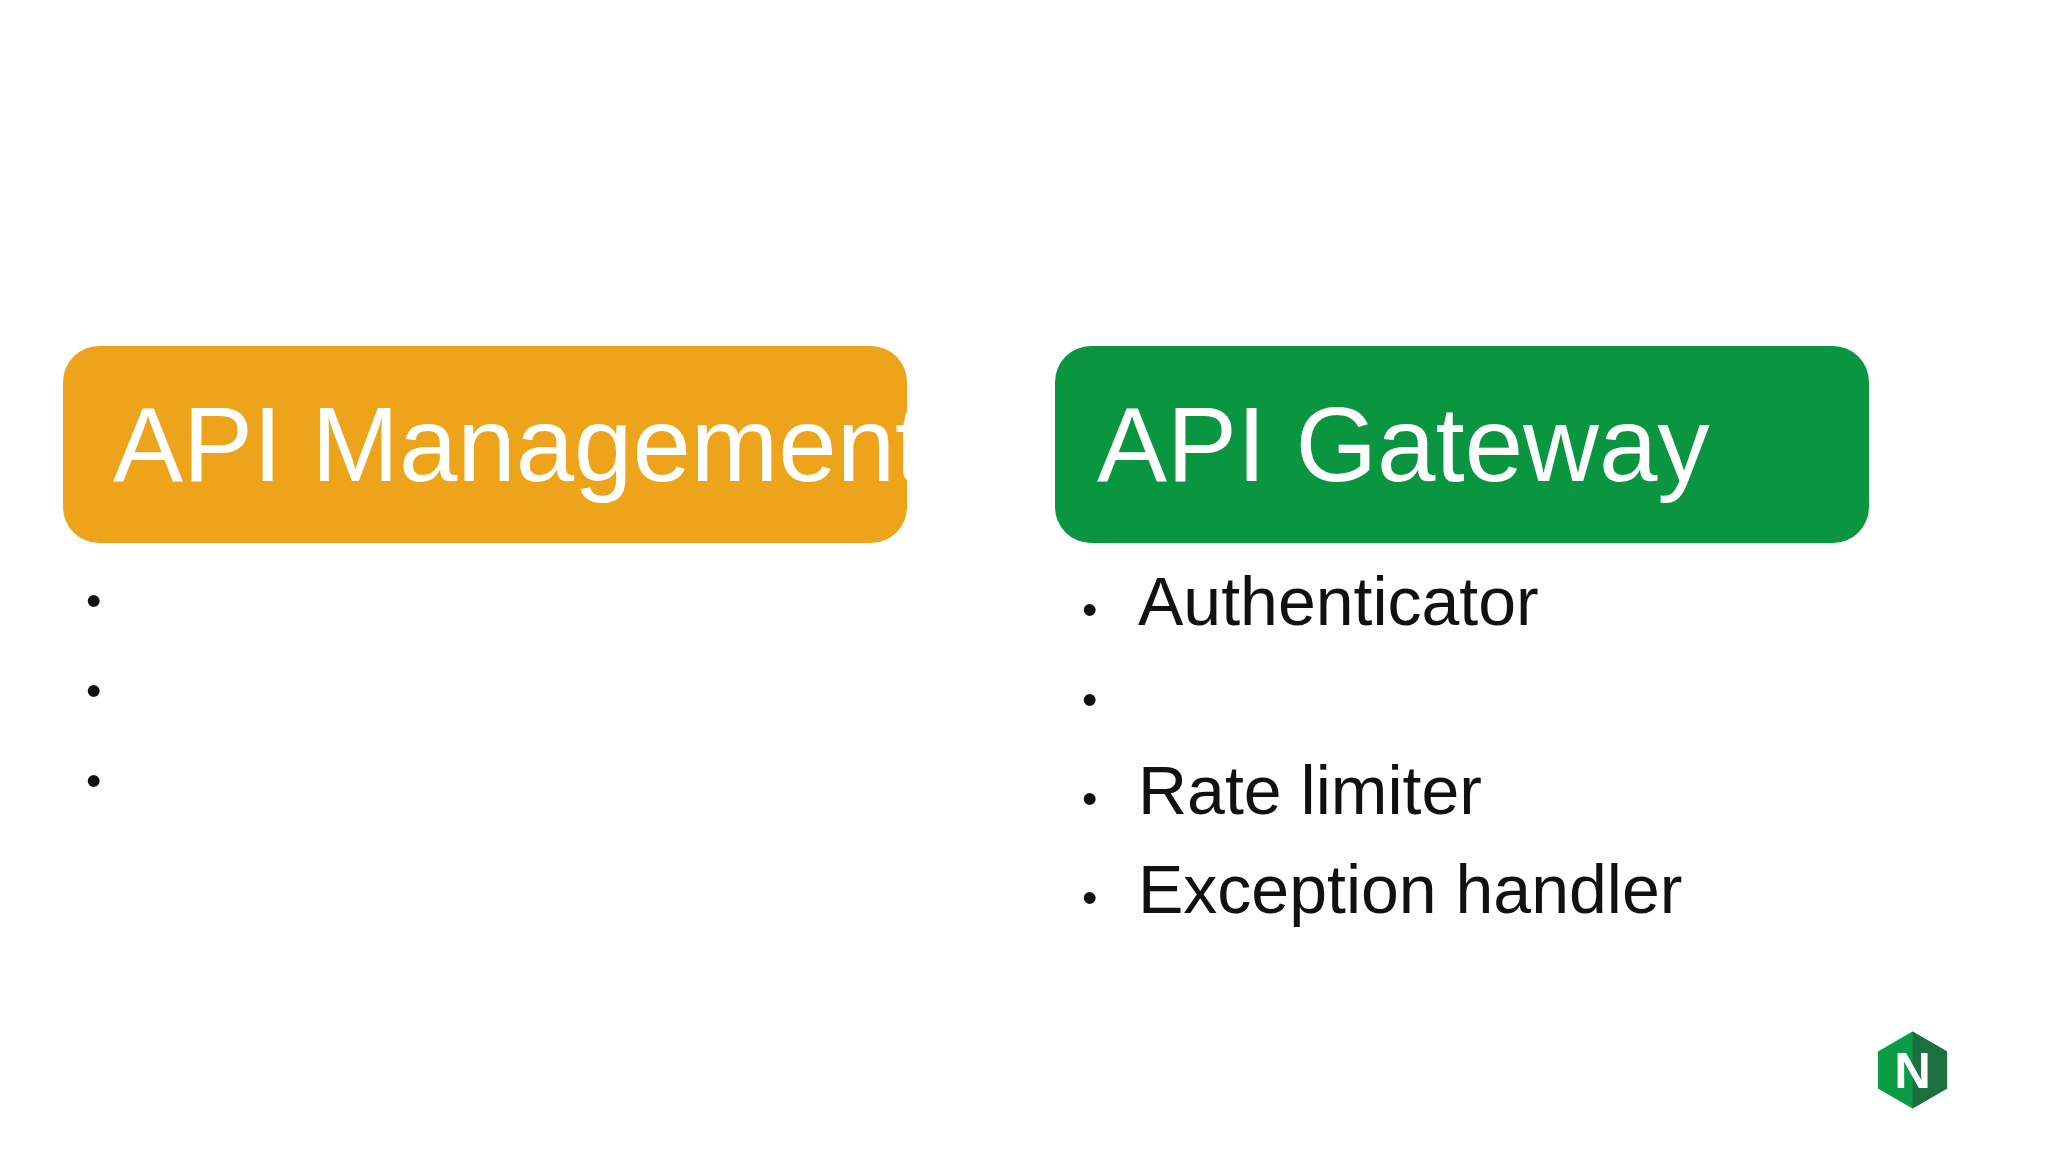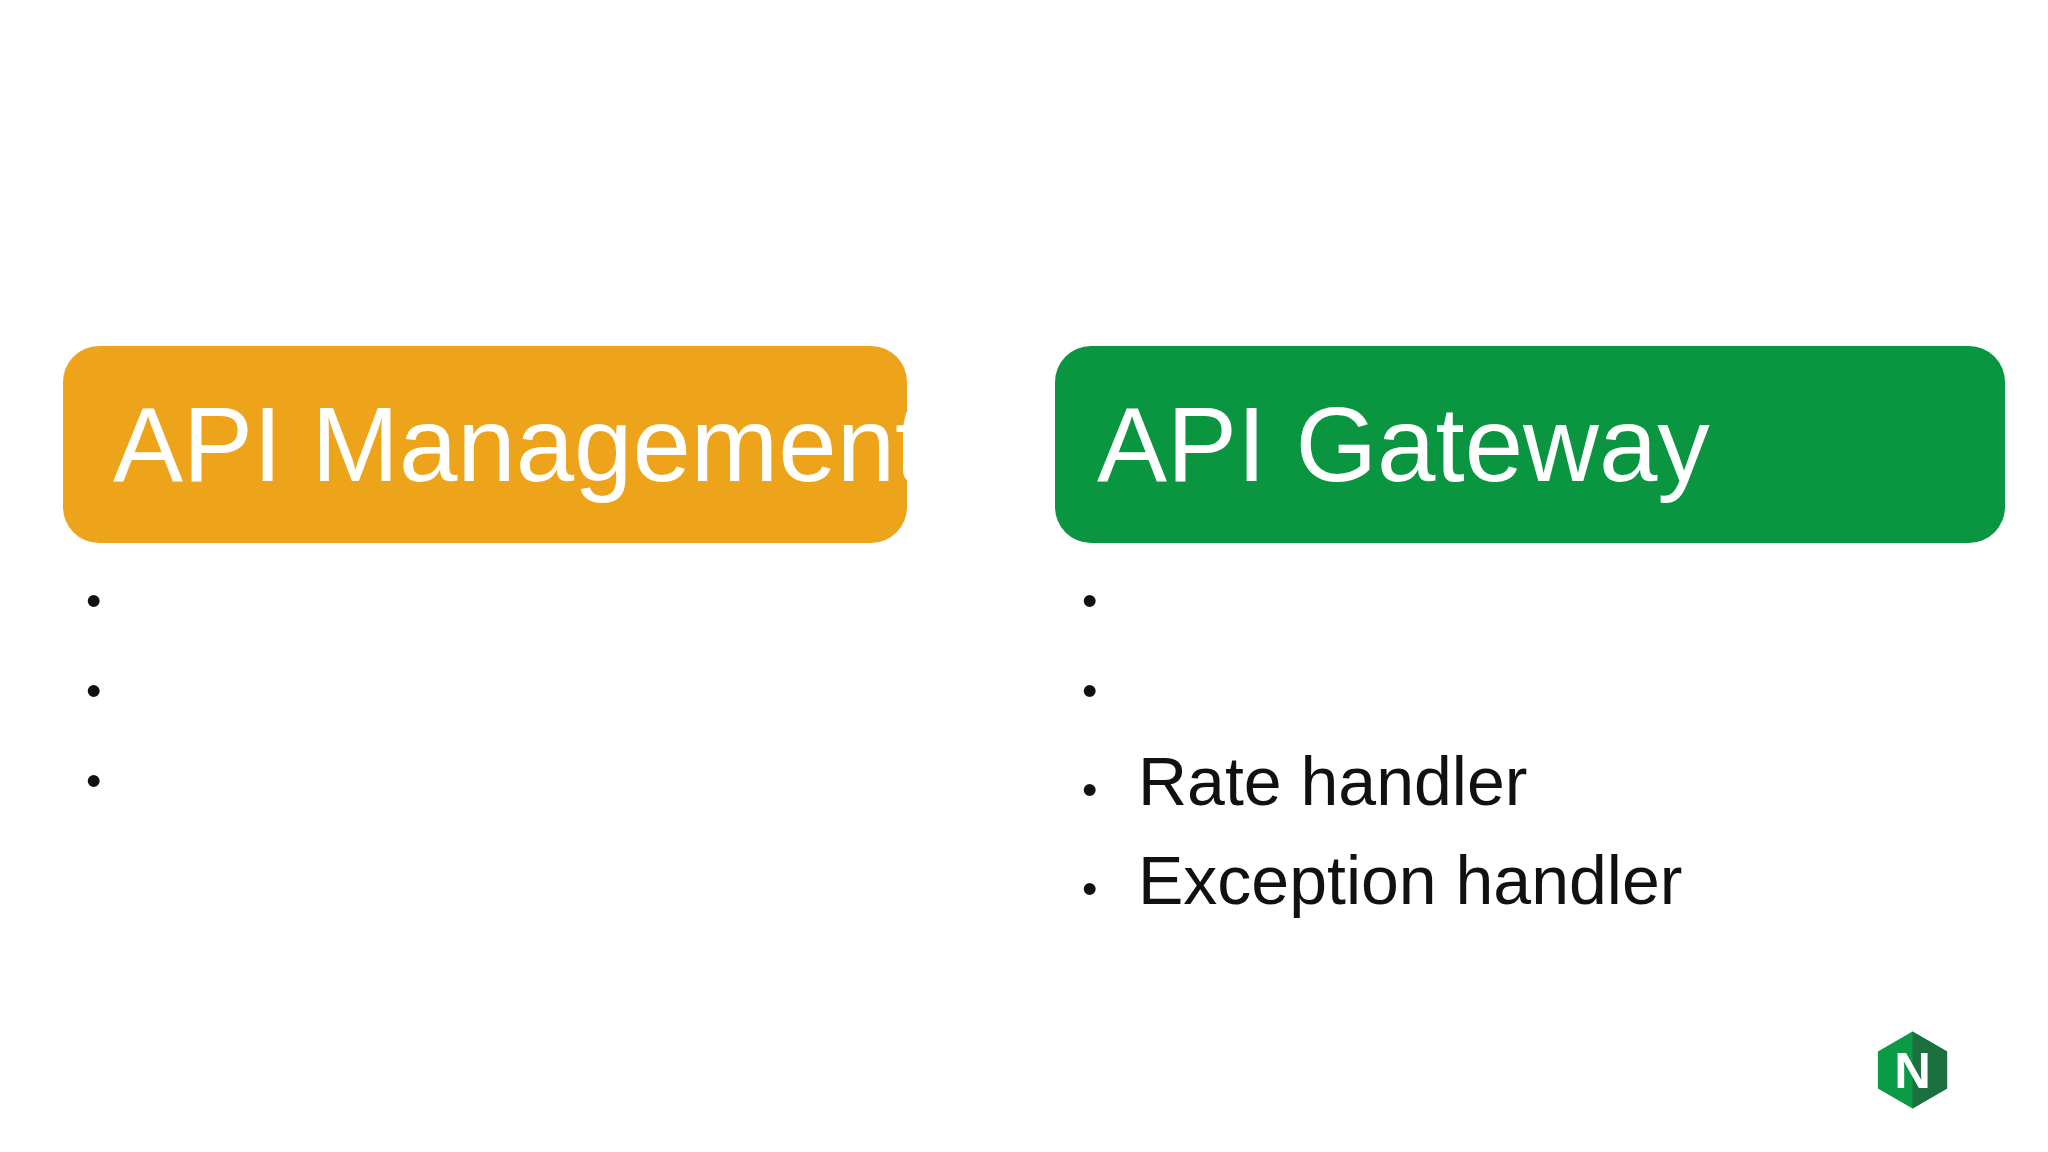--- a/index.html
+++ b/index.html
@@ -30,21 +30,21 @@
     white-space: nowrap;
     letter-spacing: 0;
   }
   .pill-left {
     left: 63px;
     width: 844px;
     padding-left: 50px;
   }
   .pill-right {
     left: 1055px;
-    width: 950px;
+    width: 814px;
     padding-left: 42px;
   }
   ul.bullets {
     position: absolute;
     top: 556px;
     margin: 0;
     padding: 0;
     list-style: none;
     font-size: 68px;
     line-height: 90px;
@@ -92,27 +92,28 @@
       </ul>
   </section>
 
   <section>
     <div class="pill pill-right" style="background-color: rgb(10, 150, 65); color: rgb(255, 255, 255);">
       <span class="pill-title">API Gateway</span>
     </div>
     <ul class="bullets bullets-right" style="color: rgb(17, 17, 17);">
         <li>
         <span class="dot">•</span>
+        <span class="bullet-text">Authenticator</span>
       </li>
         <li>
         <span class="dot">•</span>
       </li>
         <li>
         <span class="dot">•</span>
-        <span class="bullet-text">Rate handler</span>
+        <span class="bullet-text">Rate limiter</span>
       </li>
         <li>
         <span class="dot">•</span>
         <span class="bullet-text">Exception handler</span>
       </li>
       </ul>
   </section>
 
   <div class="nginx-logo">
     <svg viewBox="0 0 100 104" xmlns="http://www.w3.org/2000/svg">

